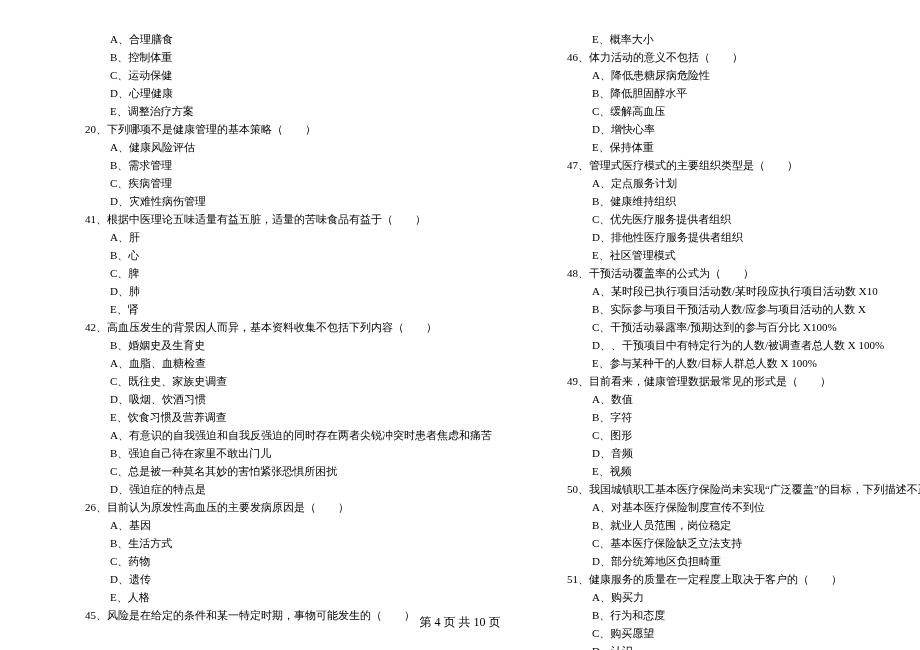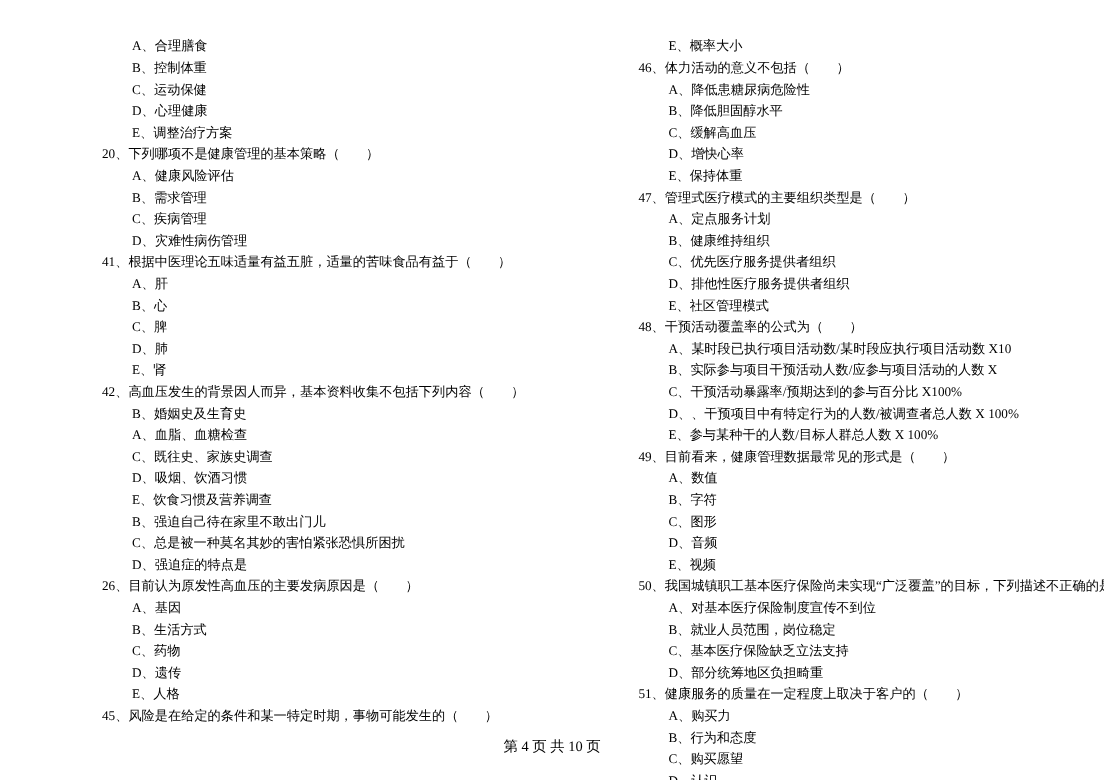--- a/index.html
+++ b/index.html
@@ -12,21 +12,20 @@
     color: #000;
     background: #fff;
     overflow: hidden;
   }
   .page {
     display: flex;
     flex-direction: row;
     padding: 30px 20px 0 20px;
     box-sizing: border-box;
     height: 610px;
-    gap: 20px;
   }
   .col {
     flex: 1;
     padding: 0 10px;
   }
   .line {
     white-space: nowrap;
     line-height: 18px;
     margin: 0;
   }
@@ -62,20 +61,21 @@
       <p class="line opt">B、心</p>
       <p class="line opt">C、脾</p>
       <p class="line opt">D、肺</p>
       <p class="line opt">E、肾</p>
       <p class="line q">42、高血压发生的背景因人而异，基本资料收集不包括下列内容（　　）</p>
       <p class="line opt">B、婚姻史及生育史</p>
       <p class="line opt">A、血脂、血糖检查</p>
       <p class="line opt">C、既往史、家族史调查</p>
       <p class="line opt">D、吸烟、饮酒习惯</p>
       <p class="line opt">E、饮食习惯及营养调查</p>
+      <p class="line opt">A、有意识的自我强迫和自我反强迫的同时存在两者尖锐冲突时患者焦虑和痛苦</p>
       <p class="line opt">B、强迫自己待在家里不敢出门儿</p>
       <p class="line opt">C、总是被一种莫名其妙的害怕紧张恐惧所困扰</p>
       <p class="line opt">D、强迫症的特点是</p>
       <p class="line q">26、目前认为原发性高血压的主要发病原因是（　　）</p>
       <p class="line opt">A、基因</p>
       <p class="line opt">B、生活方式</p>
       <p class="line opt">C、药物</p>
       <p class="line opt">D、遗传</p>
       <p class="line opt">E、人格</p>
       <p class="line q">45、风险是在给定的条件和某一特定时期，事物可能发生的（　　）</p>

